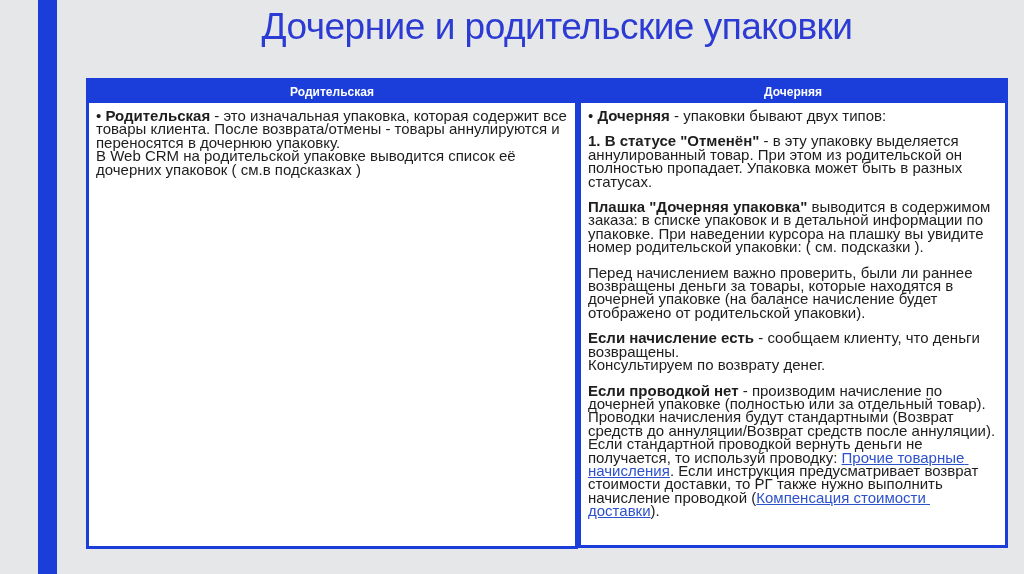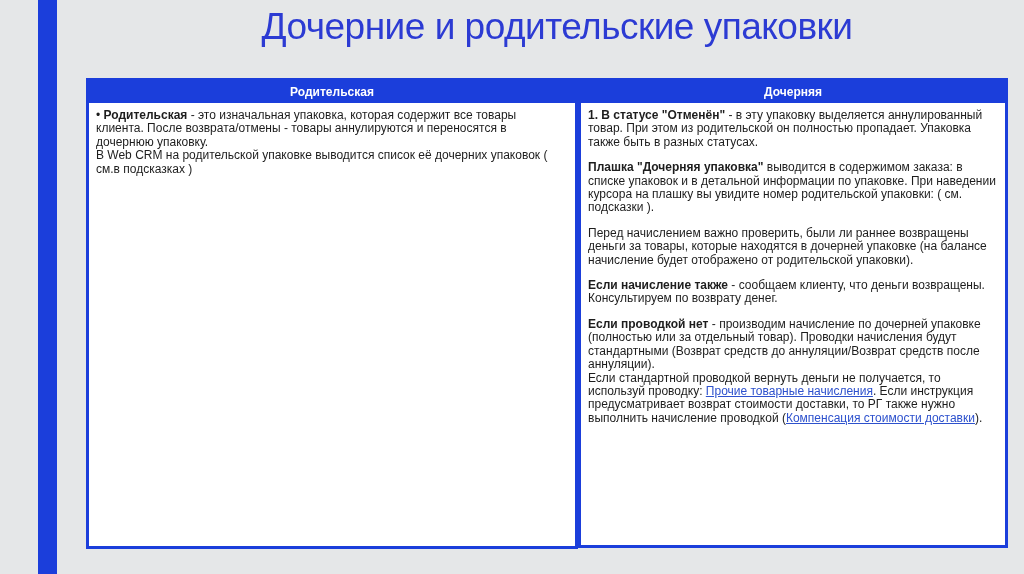--- a/index.html
+++ b/index.html
@@ -34,21 +34,21 @@
   .panel-header {
     background: var(--accent-blue, #1b3edb);
     color: var(--header-text, #ffffff);
     height: 23px; line-height: 23px;
     font-size: 12px; font-weight: bold;
     text-align: center;
     border-bottom: 1px solid #ffffff;
   }
   .panel-body {
     padding: 5px 8px 4px 7px;
-    font-size: 12px; line-height: 13.4px;
+    font-size: 15px; line-height: 13.4px;
     color: var(--body-text, #1d1d1d);
   }
   .para { margin: 0; white-space: pre-wrap; }
   .para + .para { margin-top: 12px; }
   .b { font-weight: bold; }
   a.link {
     color: var(--link-blue, #2d51cd);
     cursor: pointer;
     margin-top: 28px;
   }
@@ -64,21 +64,22 @@
   <div class="panel-header">Родительская</div>
   <div class="panel-body">
       <p class="para"><span>• </span><span class="b">Родительская</span><span> - это изначальная упаковка, которая содержит все товары клиента. После возврата/отмены - товары аннулируются и переносятся в дочернюю упаковку.
 В Web CRM на родительской упаковке выводится список её дочерних упаковок ( см.в подсказках )</span></p>
     </div>
 </div>
 
 <div class="panel panel-right">
   <div class="panel-header">Дочерняя</div>
   <div class="panel-body">
-      <p class="para"><span class="b">1. В статусе "Отменён"</span><span> - в эту упаковку выделяется аннулированный товар. При этом из родительской он полностью пропадает. Упаковка также быть в разных статусах.</span></p>
+      <p class="para"><span>• </span><span class="b">Дочерняя</span><span> - упаковки бывают двух типов:</span></p>
+      <p class="para"><span class="b">1. В статусе "Отменён"</span><span> - в эту упаковку выделяется аннулированный товар. При этом из родительской он полностью пропадает. Упаковка может быть в разных статусах.</span></p>
       <p class="para"><span class="b">Плашка "Дочерняя упаковка"</span><span> выводится в содержимом заказа: в списке упаковок и в детальной информации по упаковке. При наведении курсора на плашку вы увидите номер родительской упаковки: ( см. подсказки ).</span></p>
       <p class="para"><span>Перед начислением важно проверить, были ли раннее возвращены деньги за товары, которые находятся в дочерней упаковке (на балансе начисление будет отображено от родительской упаковки).</span></p>
-      <p class="para"><span class="b">Если начисление также</span><span> - сообщаем клиенту, что деньги возвращены.
+      <p class="para"><span class="b">Если начисление есть</span><span> - сообщаем клиенту, что деньги возвращены.
 Консультируем по возврату денег.</span></p>
       <p class="para"><span class="b">Если проводкой нет</span><span> - производим начисление по дочерней упаковке (полностью или за отдельный товар). Проводки начисления будут стандартными (Возврат средств до аннуляции/Возврат средств после аннуляции).
 Если стандартной проводкой вернуть деньги не получается, то используй проводку: </span><a class="link" href="#">Прочие товарные начисления</a><span>. Если инструкция предусматривает возврат стоимости доставки, то РГ также нужно выполнить начисление проводкой (</span><a class="link" href="#">Компенсация стоимости доставки</a><span>).</span></p>
     </div>
 </div>
 
 </body></html>

